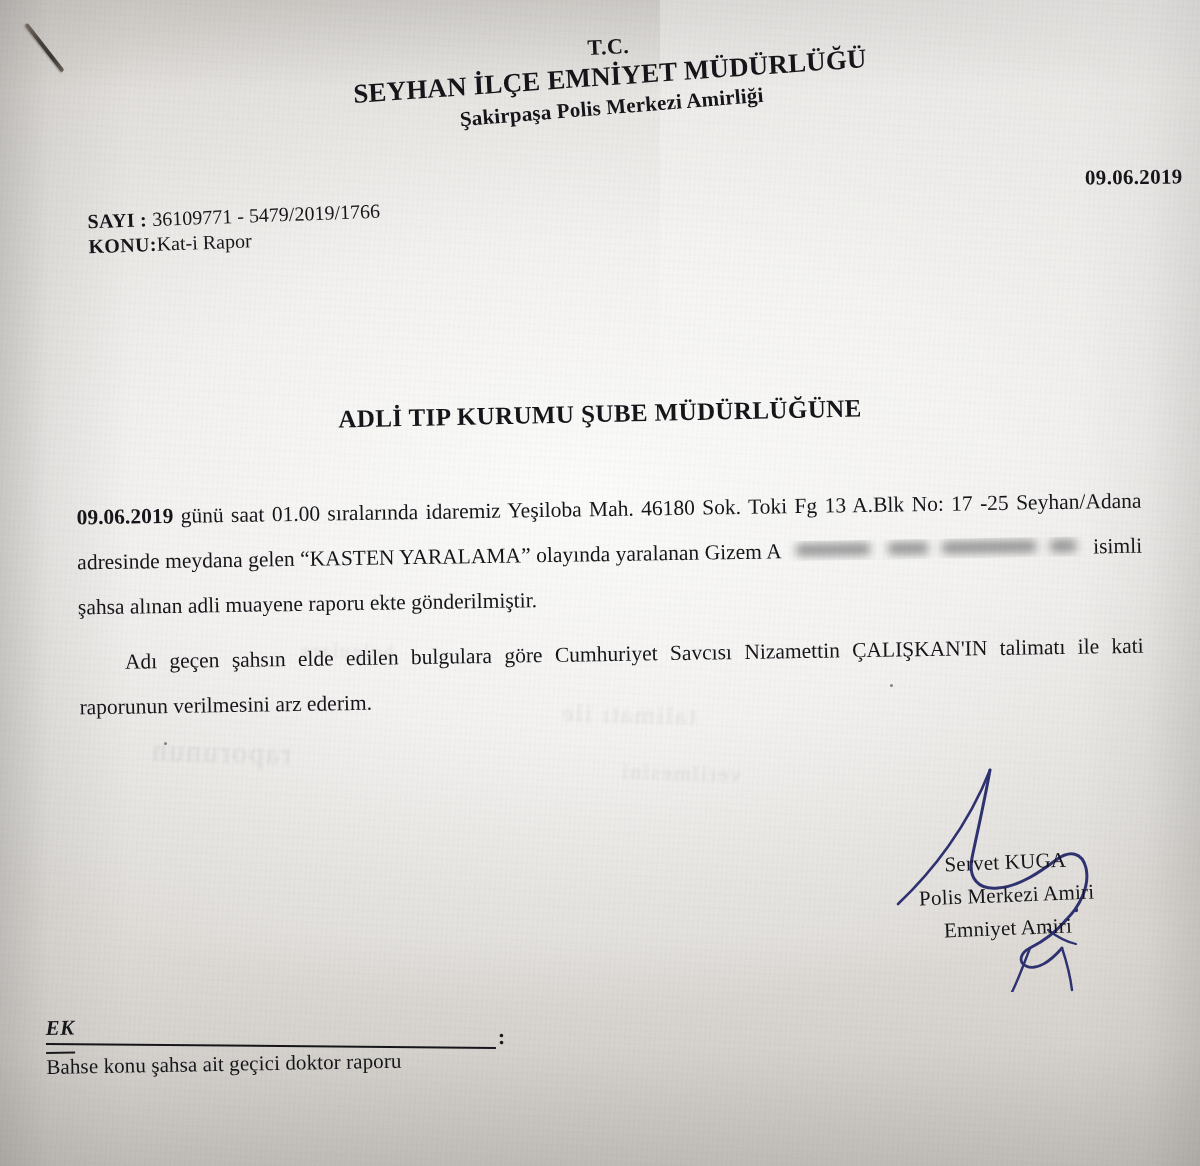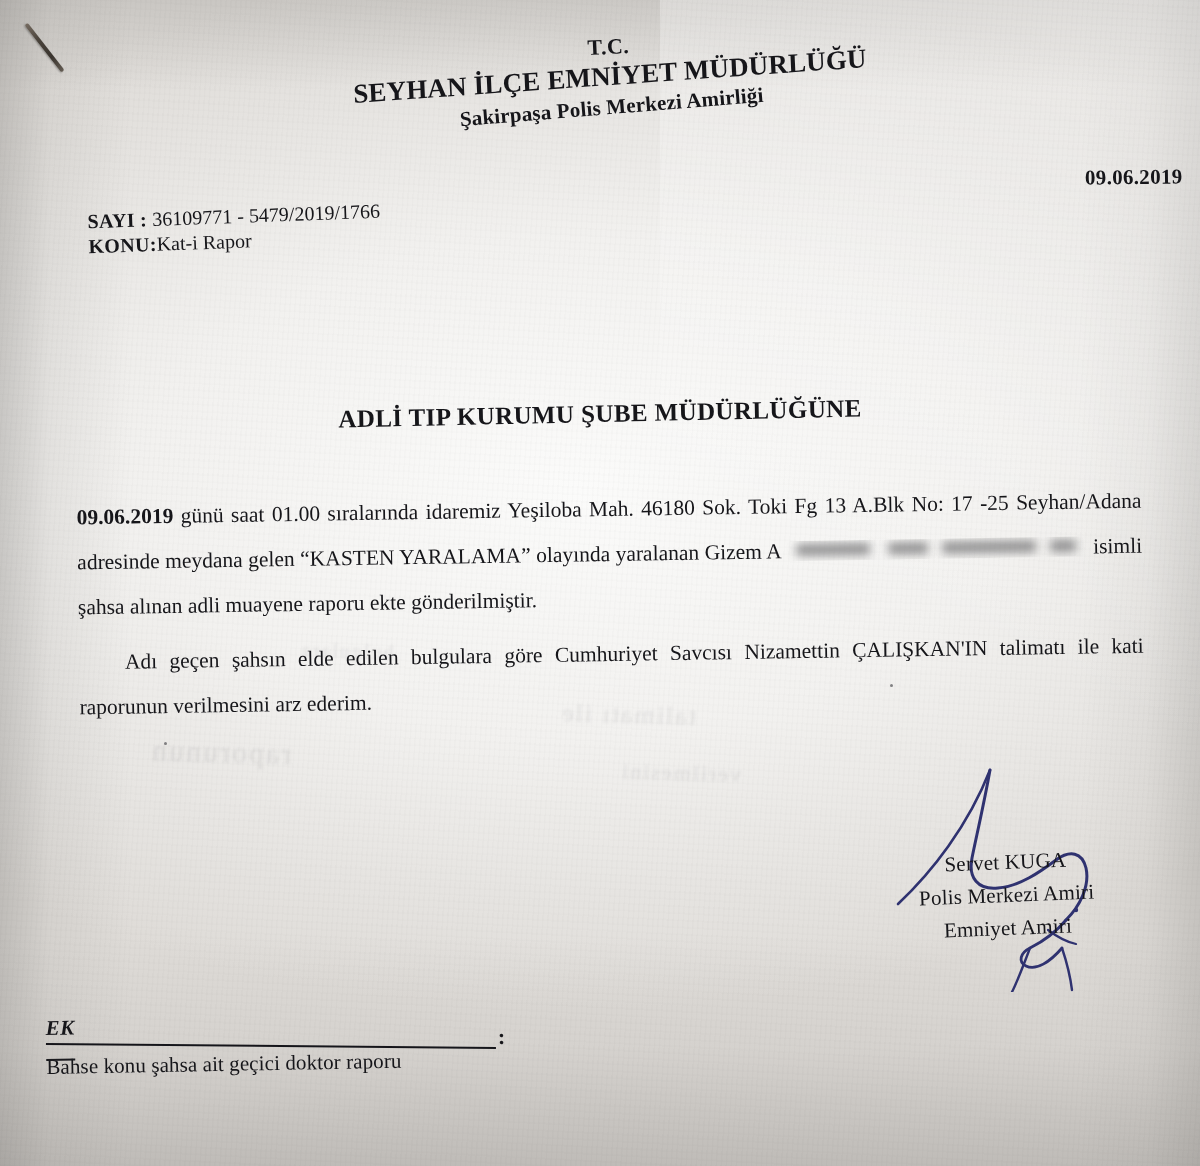--- a/index.html
+++ b/index.html
@@ -194,21 +194,21 @@
   #ek .ek-row {
     position: relative;
     width: 455px;
     height: 32px;
   }
   #ek .ek-lab {
     font-weight: bold;
     font-style: italic;
     letter-spacing: .5px;
     border-bottom: 2px solid #1b1b1f;
-    padding-bottom: 19px;
+    padding-bottom: 12px;
   }
   #ek .ek-rule {
     position: absolute;
     left: 0; top: 27px;
     width: 450px; height: 2px;
     background: #15151a;
     transform: rotate(1.5deg);
     transform-origin: left center;
   }
   #ek .ek-colon {

